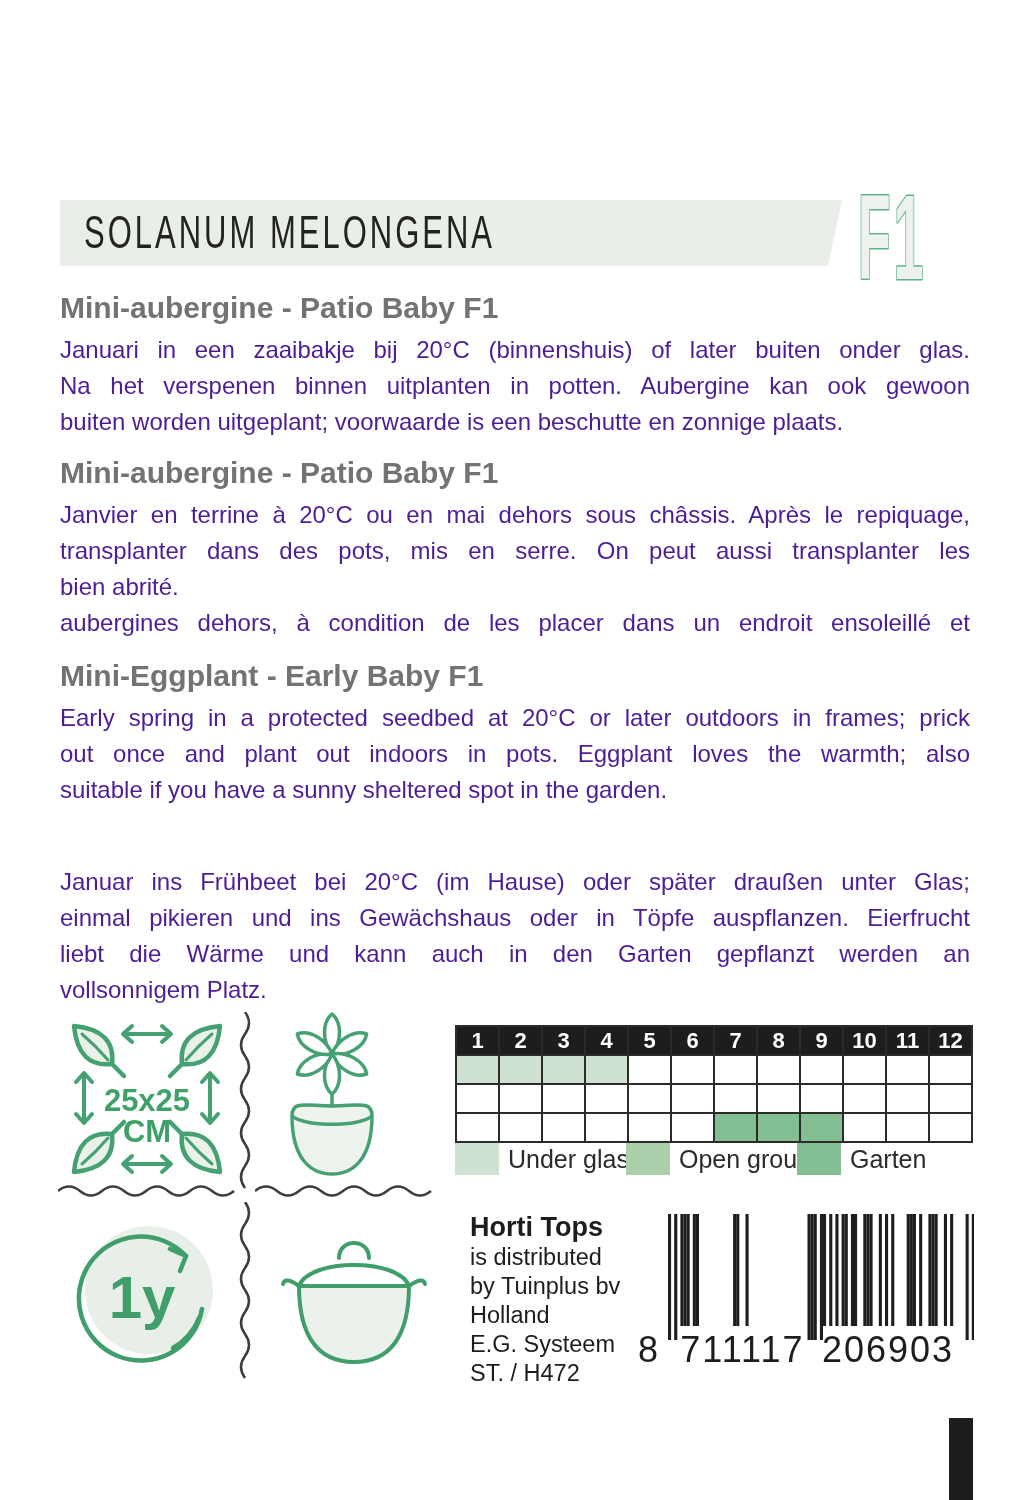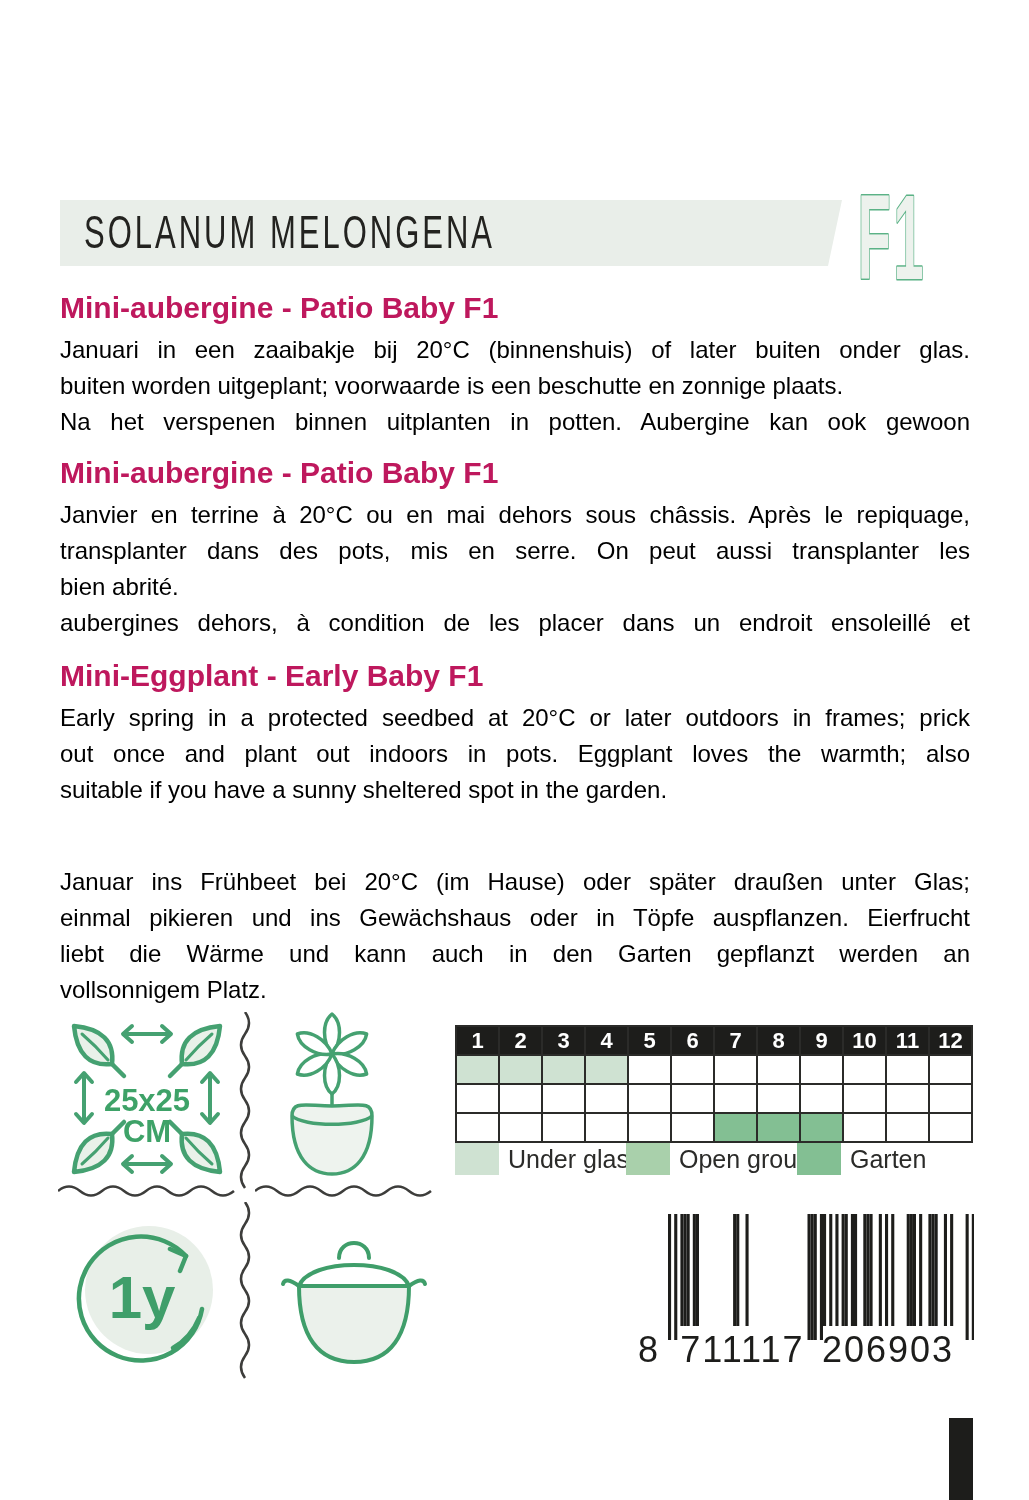--- a/index.html
+++ b/index.html
@@ -9,22 +9,22 @@
   
   .banner{position:absolute;left:60px;top:200px;width:782px;height:66px;background:#e9eee9;
           clip-path:polygon(0 0,100% 0,calc(100% - 14px) 100%,0 100%);
           display:flex;align-items:center;padding-left:24px;box-sizing:border-box;}
   .banner-title{display:inline-block;font-size:31px;letter-spacing:3px;color:#232320;
           transform:scaleY(1.5);transform-origin:left center;white-space:nowrap;}
   .f1-badge{position:absolute;left:856px;top:191px;}
 
   
   .section-heading{position:absolute;left:60px;width:910px;font-size:30px;font-weight:bold;
-          color:#be185d;line-height:34px;}
-  .section-body{position:absolute;left:60px;width:910px;font-size:24px;color:#000000;}
+          color:#737373;line-height:34px;}
+  .section-body{position:absolute;left:60px;width:910px;font-size:24px;color:#4c1d95;}
   .jline{width:910px;line-height:36px;text-align:justify;text-align-last:justify;}
   .jline.jlast{text-align-last:left;}
 
   
   .icon-svg{position:absolute;}
   .wavy{position:absolute;}
 
   
   .calendar{position:absolute;left:455px;top:1025px;background:#2b2b29;padding:2px;
             display:grid;grid-template-columns:repeat(12,41px);grid-auto-rows:27px;gap:2px;}
@@ -54,22 +54,22 @@
   <div class="banner">
     <span class="banner-title">SOLANUM MELONGENA</span>
   </div>
   <svg class="f1-badge" width="72" height="96" viewBox="0 0 72 96">
     <text x="80" y="88" transform="scale(0.45 1)" text-anchor="middle" font-family="Liberation Sans, DejaVu Sans, sans-serif" font-weight="bold" font-size="120" letter-spacing="6" fill="#edf2ed" stroke="#5bb286" stroke-width="3" stroke-linejoin="round" paint-order="stroke">F1</text>
   </svg>
 
   <div class="section-heading" style="top:291px">Mini-aubergine - Patio Baby F1</div>
   <div class="section-body" style="top:332px">
       <div class="jline">Januari in een zaaibakje bij 20°C (binnenshuis) of later buiten onder glas.</div>
+      <div class="jline">Na het verspenen binnen uitplanten in potten. Aubergine kan ook gewoon</div>
       <div class="jline jlast">buiten worden uitgeplant; voorwaarde is een beschutte en zonnige plaats.</div>
-      <div class="jline">Na het verspenen binnen uitplanten in potten. Aubergine kan ook gewoon</div>
     </div>
 
   <div class="section-heading" style="top:456px">Mini-aubergine - Patio Baby F1</div>
   <div class="section-body" style="top:497px">
       <div class="jline">Janvier en terrine à 20°C ou en mai dehors sous châssis. Après le repiquage,</div>
       <div class="jline">transplanter dans des pots, mis en serre. On peut aussi transplanter les</div>
       <div class="jline jlast">bien abrité.</div>
       <div class="jline">aubergines dehors, à condition de les placer dans un endroit ensoleillé et</div>
     </div>
 
@@ -224,20 +224,28 @@
     <div class="legend-item" style="left:171px">
       <span class="legend-swatch" style="background: rgb(169, 208, 171);"></span>
       <span class="legend-label">Open ground</span>
     </div>
     <div class="legend-item" style="left:342px">
       <span class="legend-swatch" style="background: rgb(131, 191, 147);"></span>
       <span class="legend-label">Garten</span>
     </div>
   </div>
 
+  <div class="distributor">
+    <div class="distributor-name">Horti Tops</div>
+    <div class="distributor-lines">is distributed
+by Tuinplus bv
+Holland
+E.G. Systeem
+ST. / H472</div>
+  </div>
 
   <svg class="barcode" width="342" height="156" viewBox="0 0 342 156">
     <g>
         <rect x="36.0" y="2" width="3.1" height="126" fill="#1d1d1b"></rect>
         <rect x="42.2" y="2" width="3.1" height="126" fill="#1d1d1b"></rect>
         <rect x="48.4" y="2" width="3.1" height="112" fill="#1d1d1b"></rect>
         <rect x="51.5" y="2" width="3.1" height="112" fill="#1d1d1b"></rect>
         <rect x="54.6" y="2" width="3.1" height="112" fill="#1d1d1b"></rect>
         <rect x="60.8" y="2" width="3.1" height="112" fill="#1d1d1b"></rect>
         <rect x="63.9" y="2" width="3.1" height="112" fill="#1d1d1b"></rect>

